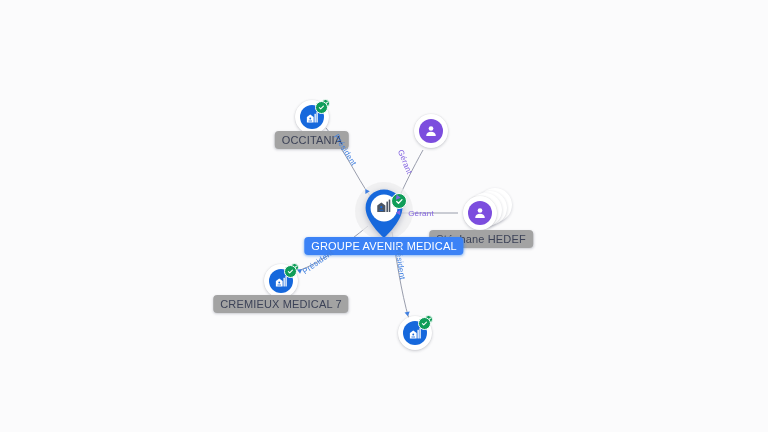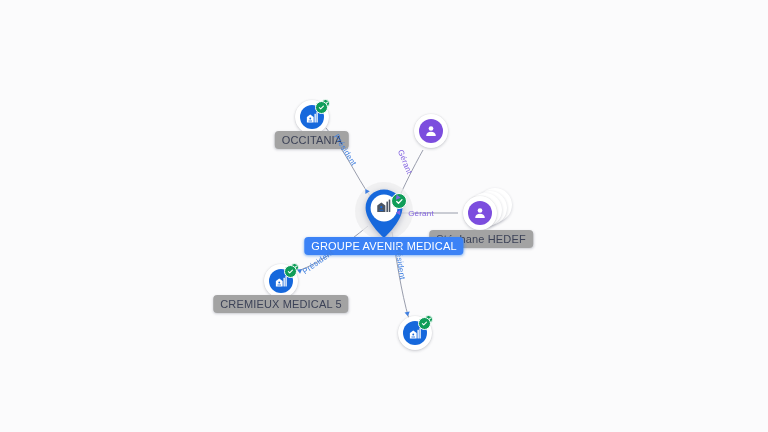--- a/index.html
+++ b/index.html
@@ -136,21 +136,21 @@
             <path d="M2.4 6.2L4.8 8.6L9.6 3.6" stroke="#fff" stroke-width="1.8" fill="none" stroke-linecap="round" stroke-linejoin="round"></path>
           </svg>
         </div>
         <div class="check" style="width: 11px; height: 11px; background: rgb(15, 157, 88); position: absolute; right: 1px; top: 1px;">
           <svg width="6.82" height="6.82" viewBox="0 0 12 12">
             <path d="M2.4 6.2L4.8 8.6L9.6 3.6" stroke="#fff" stroke-width="1.8" fill="none" stroke-linecap="round" stroke-linejoin="round"></path>
           </svg>
         </div>
       </div>
     </div>
-    <div class="nlabel" style="left: 281px; top: 295px;">CREMIEUX MEDICAL 5</div>
+    <div class="nlabel" style="left: 281px; top: 295px;">CREMIEUX MEDICAL 7</div>
     <div class="node" style="left: 415px; top: 333px;">
       <div class="disc" style="width:34px;height:34px;position:relative;">
         <div class="inner blue" style="width:24px;height:24px;background:#1668dc;">
           <svg width="15" height="15" viewBox="0 0 24 24" fill="none">
             <path d="M3 20V11.2L8.4 7.2L13.8 11.2V20Z" fill="#ffffff"></path>
             <rect x="15.2" y="6" width="2.1" height="14" rx=".5" fill="#ffffff"></rect>
             <rect x="18.3" y="3.2" width="2.1" height="16.8" rx=".5" fill="#ffffff"></rect>
             <circle cx="8.4" cy="13.6" r="1.5" fill="#1668dc"></circle>
             <path d="M6.2 17.6h4.4" stroke="#1668dc" stroke-width="1.3" stroke-linecap="round"></path>
           </svg>

